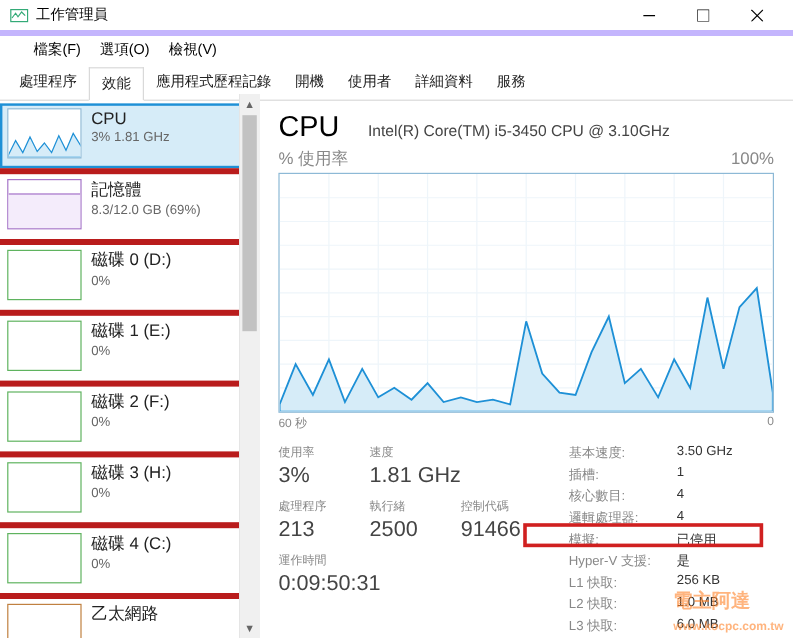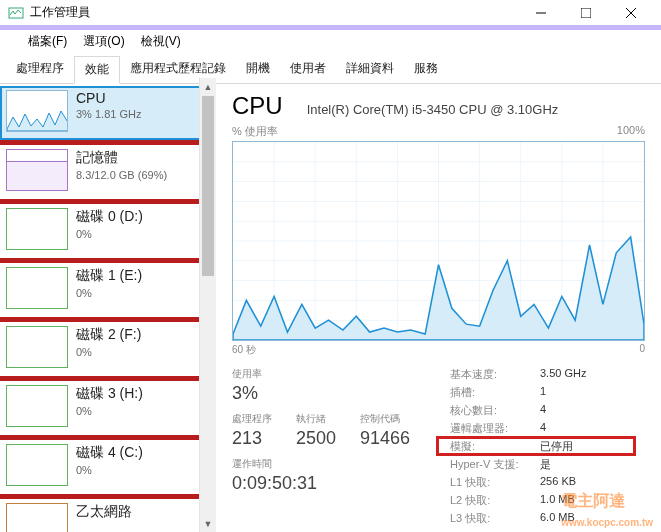--- a/index.html
+++ b/index.html
@@ -22,27 +22,27 @@
 .thumb svg { position: absolute; bottom: 0; left: 0; }
 .thumb.mem { border-color: #a675c9; }
 .thumb.mem::after { content: ""; position: absolute; bottom: 0; left: 0; width: 100%; height: 70%; background: #f4ecfb; border-top: 1px solid #a675c9; }
 .thumb.disk { border-color: #5fb35f; }
 .side-text .name { font-size: 14px; color: #222; }
 .side-text .sub { font-size: 11px; color: #666; margin-top: 2px; }
 .main { flex: 1; padding: 8px 16px; position: relative; overflow: hidden; }
 .header { display: flex; align-items: baseline; margin-bottom: 4px; }
 .header h2 { font-size: 24px; font-weight: 400; margin-right: 24px; }
 .header .model { font-size: 13px; color: #444; }
-.axis-labels { display: flex; justify-content: space-between; font-size: 11px; color: #888; margin-bottom: 2px; }
+.axis-labels { display: flex; justify-content: space-between; font-size: 14px; color: #888; margin-bottom: 2px; }
 .graph { width: 100%; height: 200px; border: 1px solid #8db9d6; background: #fff; position: relative; overflow: hidden; }
 .bottom-axis { display: flex; justify-content: space-between; font-size: 10px; color: #888; margin-top: 2px; }
 .stats { display: flex; margin-top: 10px; gap: 30px; }
 .stats-left { flex: 1; }
 .stats-right { width: 200px; }
-.stat-row { display: flex; margin-bottom: 8px; gap: 4px; }
+.stat-row { display: flex; margin-bottom: 8px; gap: 16px; }
 .stat { min-width: 60px; }
 .stat .label { font-size: 10px; color: #888; }
 .stat .value { font-size: 18px; color: #444; margin-top: 2px; }
 .small-row { display: flex; font-size: 11px; color: #555; margin-bottom: 3px; }
 .small-row .k { width: 90px; color: #888; }
 .small-row .v { color: #333; }
 .redbox { position: absolute; border: 3px solid #d02020; pointer-events: none; }
 .watermark { position: absolute; right: 8px; bottom: 2px; font-size: 16px; color: rgba(255,130,40,0.6); font-weight: bold; }
 .scrollbar { position: absolute; right: 0; top: 78px; width: 17px; bottom: 0; background: #f0f0f0; border-left: 1px solid #e5e5e5; }
 .scrollthumb { position: absolute; top: 18px; left: 2px; right: 2px; height: 180px; background: #c2c2c2; }
@@ -194,20 +194,24 @@
       <span>0</span>
     </div>
 
     <div class="stats">
       <div class="stats-left">
         <div class="stat-row">
           <div class="stat">
               <div class="label">使用率</div>
               <div class="value">3%</div>
             </div>
+          <div class="stat">
+              <div class="label">速度</div>
+              <div class="value">1.81 GHz</div>
+            </div>
         </div>
         <div class="stat-row">
           <div class="stat">
               <div class="label">處理程序</div>
               <div class="value">213</div>
             </div>
           <div class="stat">
               <div class="label">執行緒</div>
               <div class="value">2500</div>
             </div>

